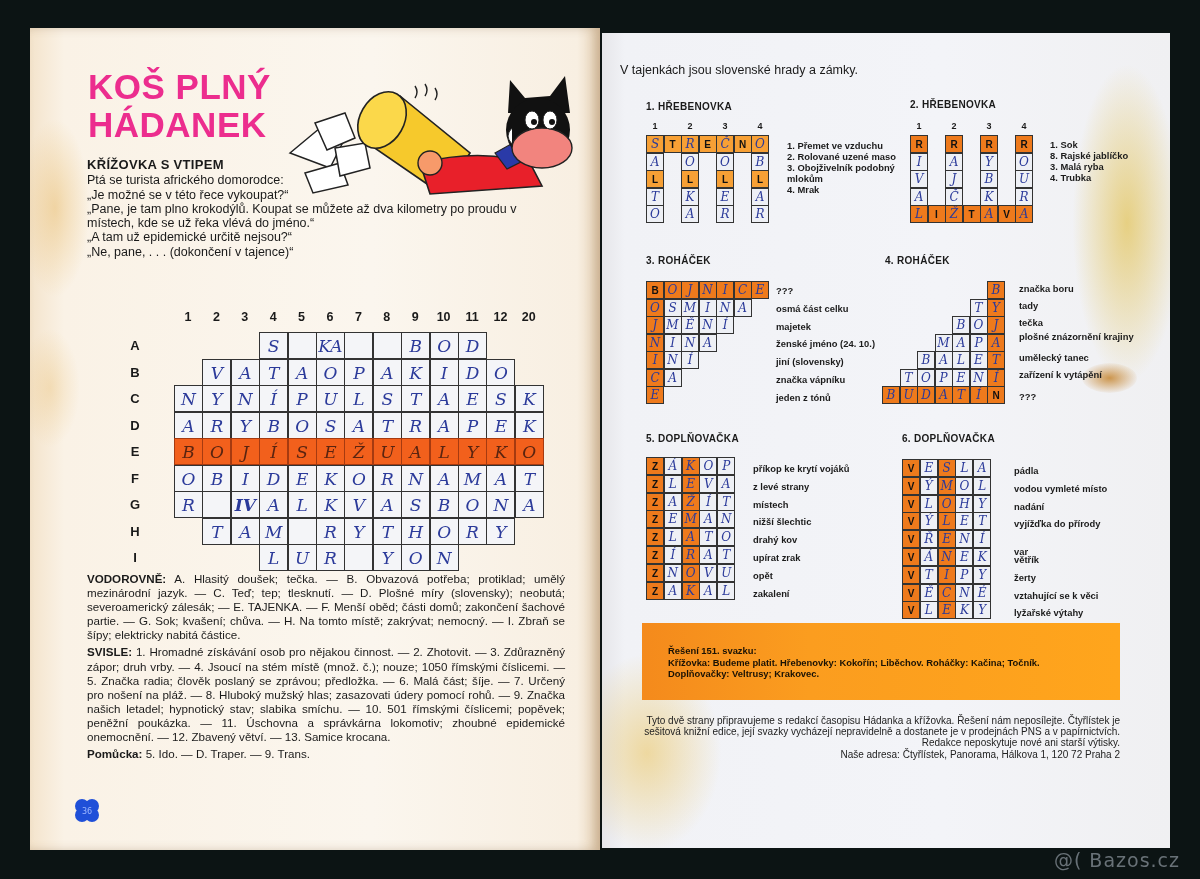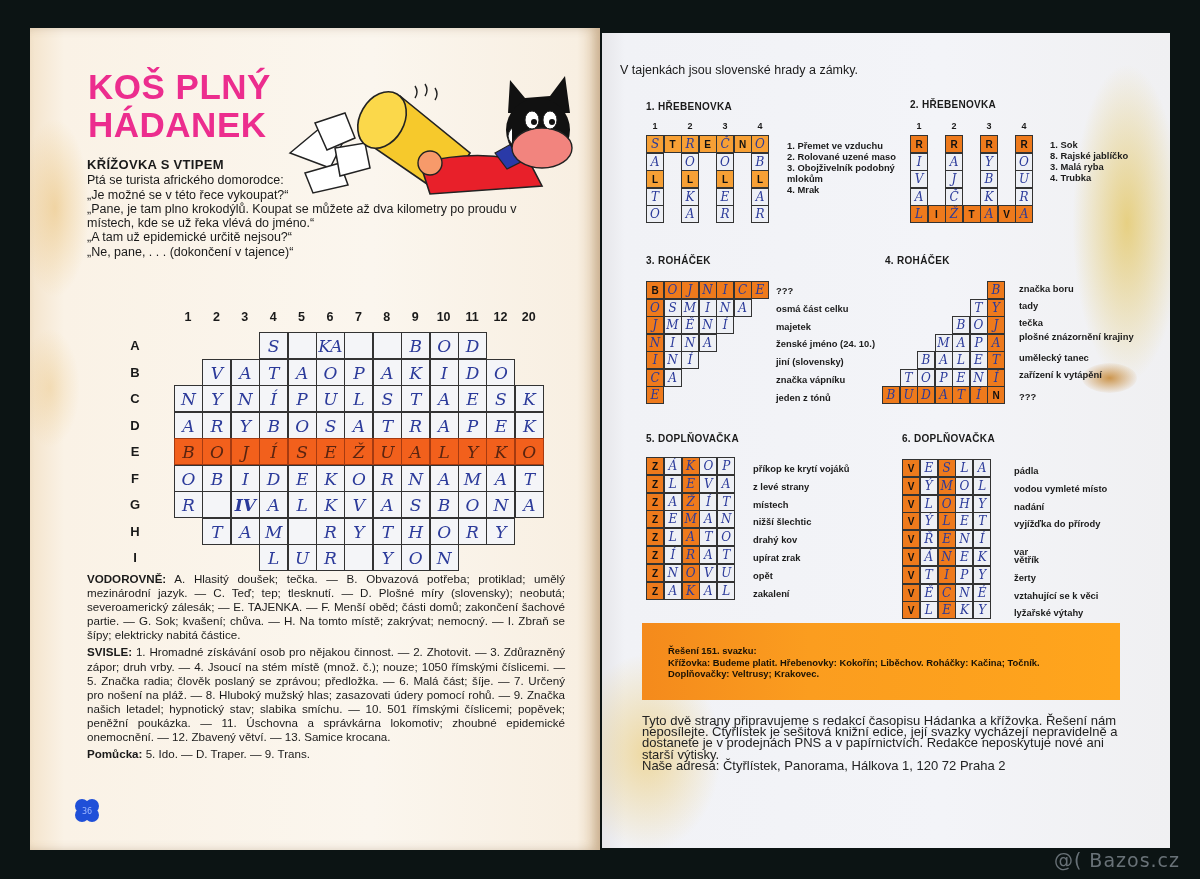--- a/index.html
+++ b/index.html
@@ -64,21 +64,21 @@
   .pnum { position: absolute; font-size: 9px; font-weight: bold; width: 18px; text-align: center; }
   .clue-list { position: absolute; font-size: 9.4px; font-weight: 900; line-height: 11px; color: #1b1b1b; }
   .clue-list li { list-style: none; }
   .clue-list.spaced li { position: absolute; white-space: nowrap; }
 
   .solution-box {
     position: absolute; left: 40px; top: 590px; width: 478px; height: 77px;
     background: linear-gradient(90deg, #f48a1c 0%, #fb9d1f 35%, #ffa51c 100%);
     padding: 22px 26px; font-size: 9.4px; font-weight: 900; line-height: 11.5px; color: #1a1205;
   }
-  .footer-note { position: absolute; left: 40px; top: 682px; width: 478px; font-size: 13px; line-height: 11.2px; color: #222; }
+  .footer-note { position: absolute; left: 40px; top: 682px; width: 478px; font-size: 10px; line-height: 11.2px; color: #222; text-align: right; }
 
   .watermark {
     position: absolute; right: 20px; bottom: 8px; font-size: 19px; color: rgba(180,190,200,0.55);
     letter-spacing: 1px; font-family: "DejaVu Sans", sans-serif;
   }
 </style>
 </head>
 <body>
 
 <div class="page" id="page-left">

